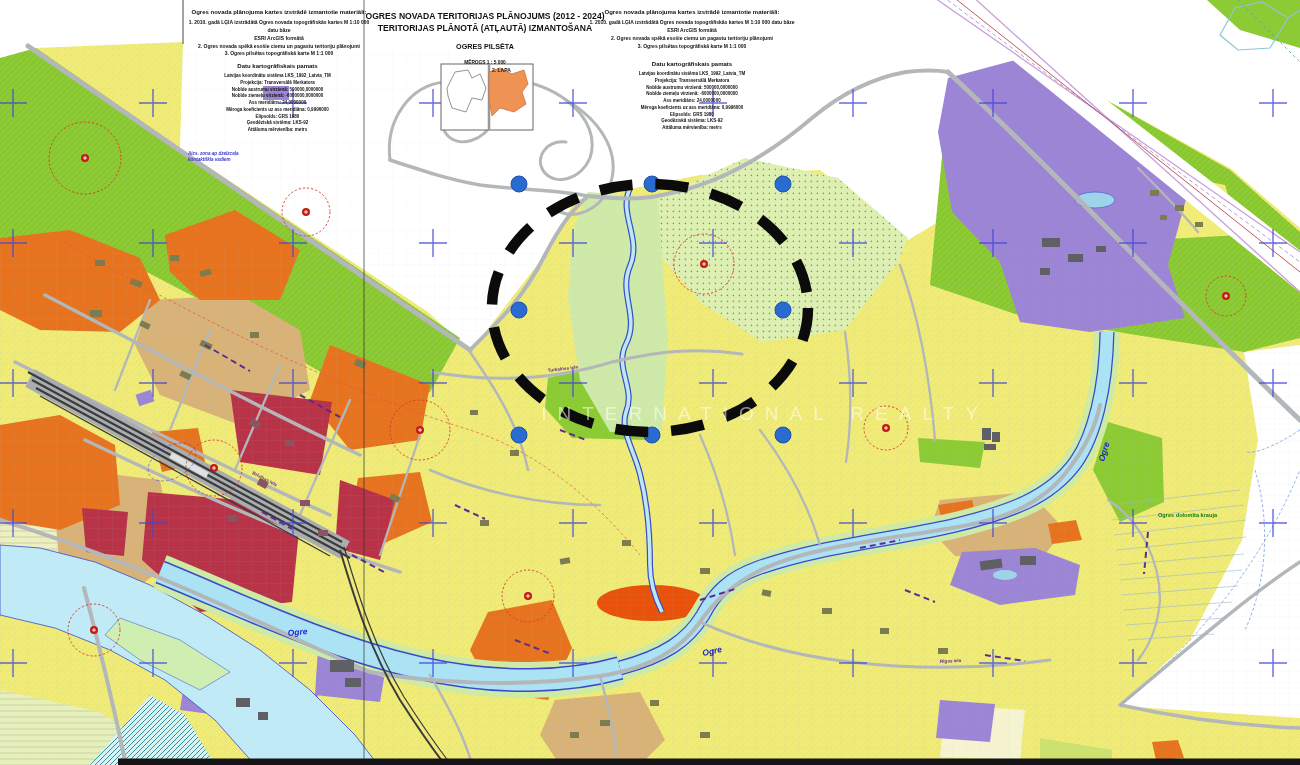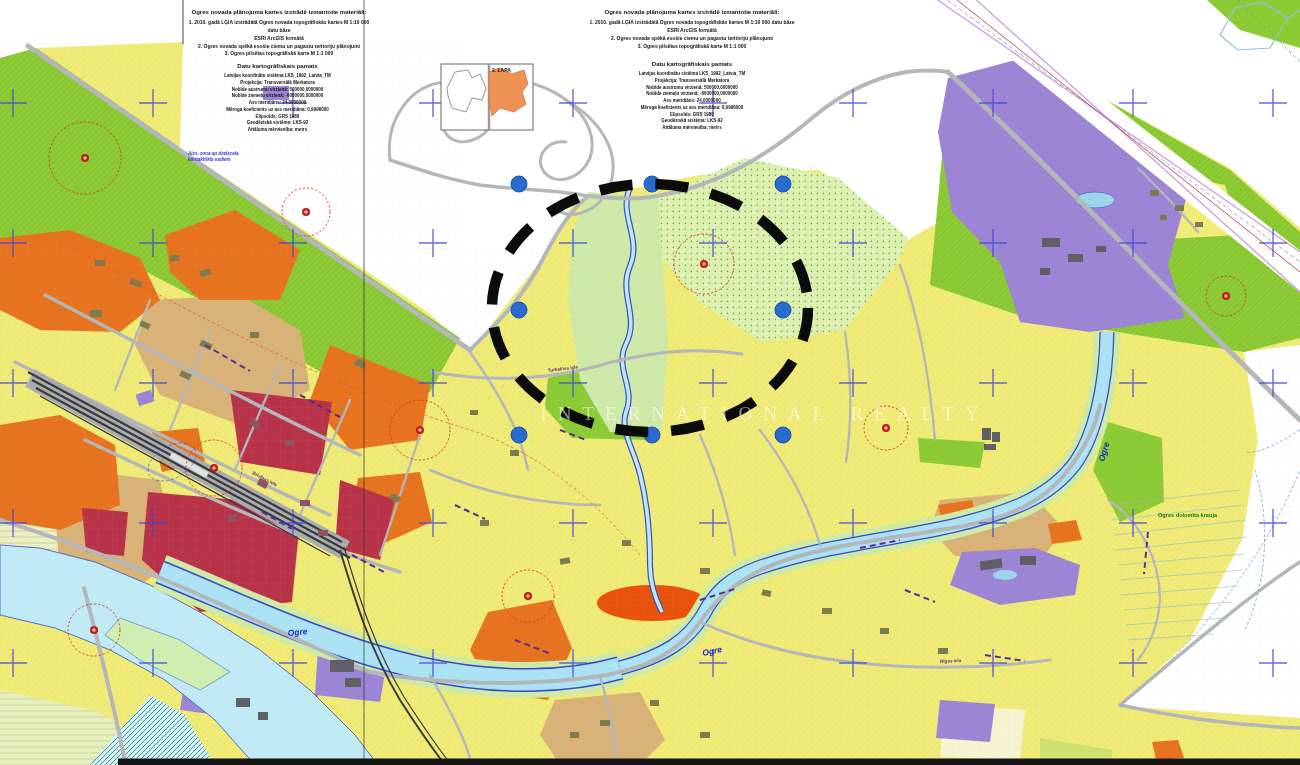--- a/index.html
+++ b/index.html
@@ -14,21 +14,21 @@
   .titleblock{width:240px;}
   .titleblock .t1{font-size:8.6px;font-weight:bold;line-height:1.45;}
   .titleblock .t2{font-size:7.2px;font-weight:bold;margin-top:7px;}
   .titleblock .t3{font-size:4.8px;font-weight:bold;margin-top:9px;}
   .note{font-size:4.6px;font-style:italic;font-weight:bold;color:#3a3ad0;
         line-height:1.4;text-align:left;}
   .wm{position:absolute;left:310px;top:336px;width:710px;text-align:center;
       font-family:"DejaVu Serif", serif;font-size:65px;color:rgba(255,255,255,0.60);
       letter-spacing:1px;pointer-events:none;}
   .wm2{position:absolute;left:430px;top:403px;width:670px;text-align:center;
-       font-family:Liberation Serif, serif;font-size:19px;letter-spacing:11px;
+       font-family:Liberation Sans, sans-serif;font-size:19px;letter-spacing:11px;
        color:rgba(255,255,255,0.55);pointer-events:none;}
   .insetlbl{position:absolute;left:492px;top:67px;font-size:5px;font-weight:bold;color:#111;}
 </style>
 </head>
 <body>
 
 <div id="stage">
 
 <svg id="mapsvg" width="1300" height="765" viewBox="0 0 1300 765">
   <defs>
@@ -405,20 +405,26 @@
   <div>Projekcija: Transversālā Merkatora</div>
   <div>Nobīde austrumu virzienā: 500000,0000000</div>
   <div>Nobīde ziemeļu virzienā: -6000000,0000000</div>
   <div>Ass meridiāns: 24,0000000</div>
   <div>Mēroga koeficients uz ass meridiāna: 0,9996000</div>
   <div>Elipsoīds: GRS 1980</div>
   <div>Ģeodēziskā sistēma: LKS-92</div>
   <div>Attāluma mērvienība: metrs</div>
 </div>
 
+<div class="txt titleblock" style="left:365px;top:10px;">
+  <div class="t1">OGRES NOVADA TERITORIJAS PLĀNOJUMS (2012 - 2024)</div>
+  <div class="t1">TERITORIJAS PLĀNOTĀ (ATĻAUTĀ) IZMANTOŠANA</div>
+  <div class="t2">OGRES PILSĒTA</div>
+  <div class="t3">MĒROGS 1 : 5 000</div>
+</div>
 
 <div class="insetlbl">2. LAPA</div>
 
 <div class="txt materials" style="left:562px;top:8px;width:260px;">
   <div class="hd">Ogres novada plānojuma kartes izstrādē izmantotie materiāli:</div>
   <div>1. 2010. gadā LĢIA izstrādātā Ogres novada topogrāfiskās kartes M 1:10 000 datu bāze</div>
   <div>ESRI ArcGIS formātā</div>
   <div>2. Ogres novada spēkā esošie ciemu un pagastu teritoriju plānojumi</div>
   <div>3. Ogres pilsētas topogrāfiskā karte M 1:1 000</div>
 </div>

